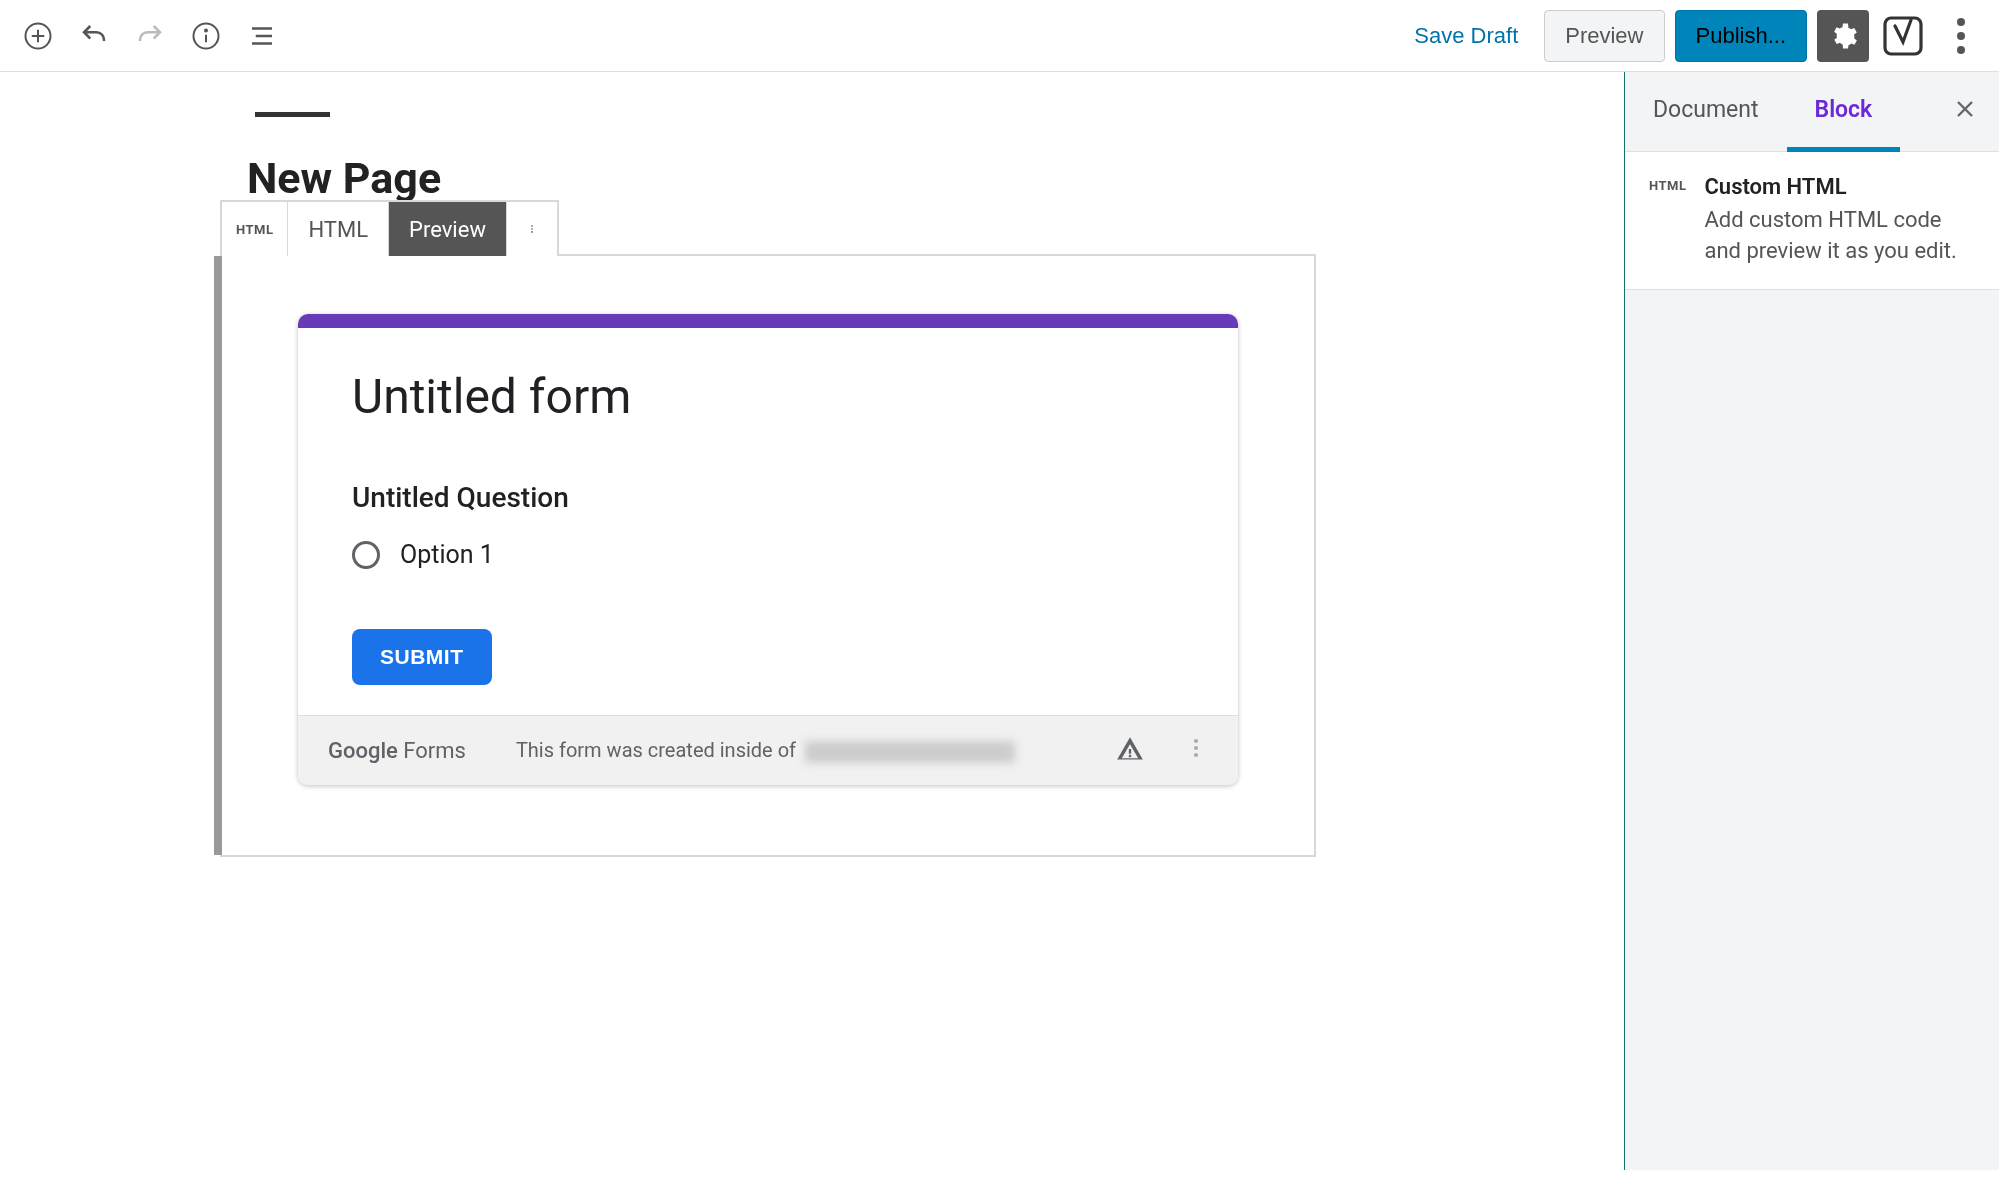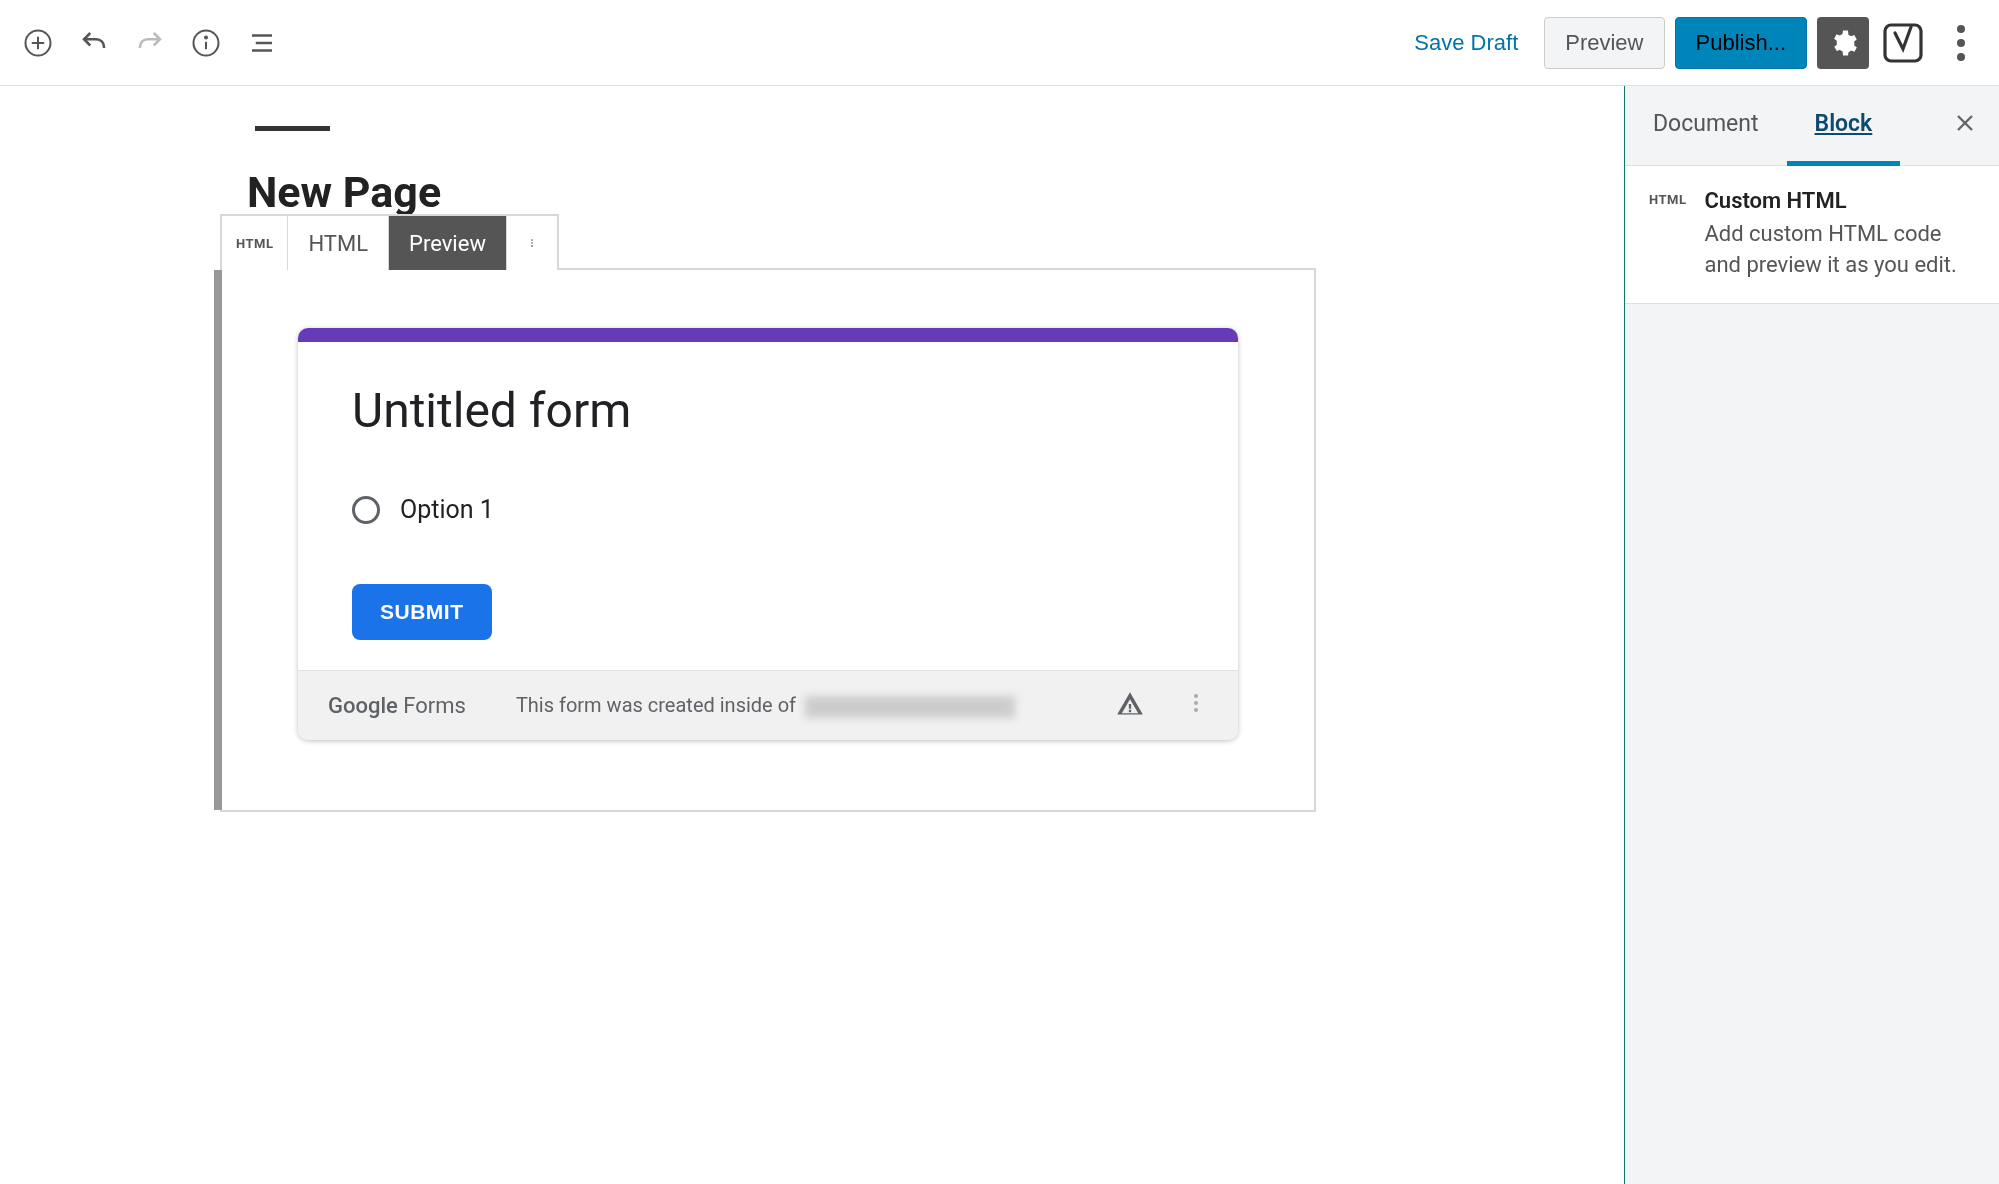--- a/index.html
+++ b/index.html
@@ -1,20 +1,20 @@
 <!DOCTYPE html>
 <html><head>
 <meta charset="utf-8">
 <style>
   * { box-sizing: border-box; margin: 0; padding: 0; }
   html, body { width: 1999px; height: 1184px; font-family: -apple-system, BlinkMacSystemFont, "Segoe UI", Roboto, sans-serif; background: #fff; }
 
   
   .top-toolbar {
-    height: 86px;
+    height: 72px;
     display: flex;
     justify-content: space-between;
     padding: 12px 14px;
     border-bottom: 1px solid #e0e0e0;
   }
   .toolbar-left { display: flex; align-items: center; gap: 8px; }
   .toolbar-right { display: flex; align-items: center; gap: 10px; }
   .icon-btn {
     width: 48px; height: 48px;
     display: flex; align-items: center; justify-content: center;
@@ -36,21 +36,21 @@
   .more-vert { width: 48px; height: 48px; display:flex;align-items:center;justify-content:center;background:none;border:none;cursor:pointer;color:#555; }
 
   
   .body-wrap { display: flex; height: calc(100% - 86px); }
   .editor-area { flex: 1; background: #fff; overflow: hidden; position: relative; }
   .sidebar { width: 375px; background: #f3f4f5; border-left: 1px solid #0f766e; display: flex; flex-direction: column; }
 
   
   .sidebar-tabs { display: flex; align-items: center; border-bottom: 1px solid #e0e0e0; background: #f3f4f5; height: 80px; }
   .sidebar-tab { flex: none; padding: 0 28px; height: 80px; display:flex;align-items:center; font-size: 23px; color: #555; cursor: pointer; border-bottom: 5px solid transparent; }
-  .sidebar-tab.active { color: #0c4a6e; font-weight: 600; border-bottom-color: #0085ba; text-decoration: underline; }
+  .sidebar-tab.active { color: #6d28d9; font-weight: 600; border-bottom-color: #0085ba; }
   .sidebar-close { margin-left: auto; padding: 0 22px; font-size: 28px; color: #666; background:none;border:none;cursor:pointer;height:100%; }
   .sidebar-block-info { display: flex; gap: 18px; padding: 22px 24px; border-bottom: 1px solid #e0e0e0; background:#fff; }
   .sidebar-block-icon { font-size: 13px; font-weight: bold; color: #555; letter-spacing: 0.5px; padding-top: 4px; }
   .sidebar-block-text h3 { font-size: 22px; font-weight: 600; color: #222; margin-bottom: 6px; }
   .sidebar-block-text p { font-size: 22px; color: #555; line-height: 1.4; }
 
   
   .editor-content { padding-top: 40px; }
   .title-dash { width: 75px; height: 5px; background: #333; margin-left: 255px; margin-bottom: 40px; }
   .page-title { font-size: 43px; font-weight: 700; color: #222; margin-left: 247px; line-height: 1; margin-bottom: -2px; position:relative; z-index:0; }
@@ -185,20 +185,21 @@
                 <circle cx="12" cy="19" r="2"></circle>
               </svg>
           </div>
         </div>
 
         <div class="block-body">
           <div class="gform-card">
             <div class="gform-top"></div>
             <div class="gform-inner">
               <div class="gform-title">Untitled form</div>
+              <div class="gform-question">Untitled Question</div>
               <div class="gform-option">
                 <span class="gform-radio"></span>
                 <span class="gform-option-label">Option 1</span>
               </div>
               <button class="gform-submit">SUBMIT</button>
             </div>
             <div class="gform-footer">
               <span class="gform-brand"><span class="g">Google</span><span class="f"> Forms</span></span>
               <span class="gform-origin"><span>This form was created inside of </span><span class="gform-origin-blur"></span></span>
               <div class="gform-footer-right">

